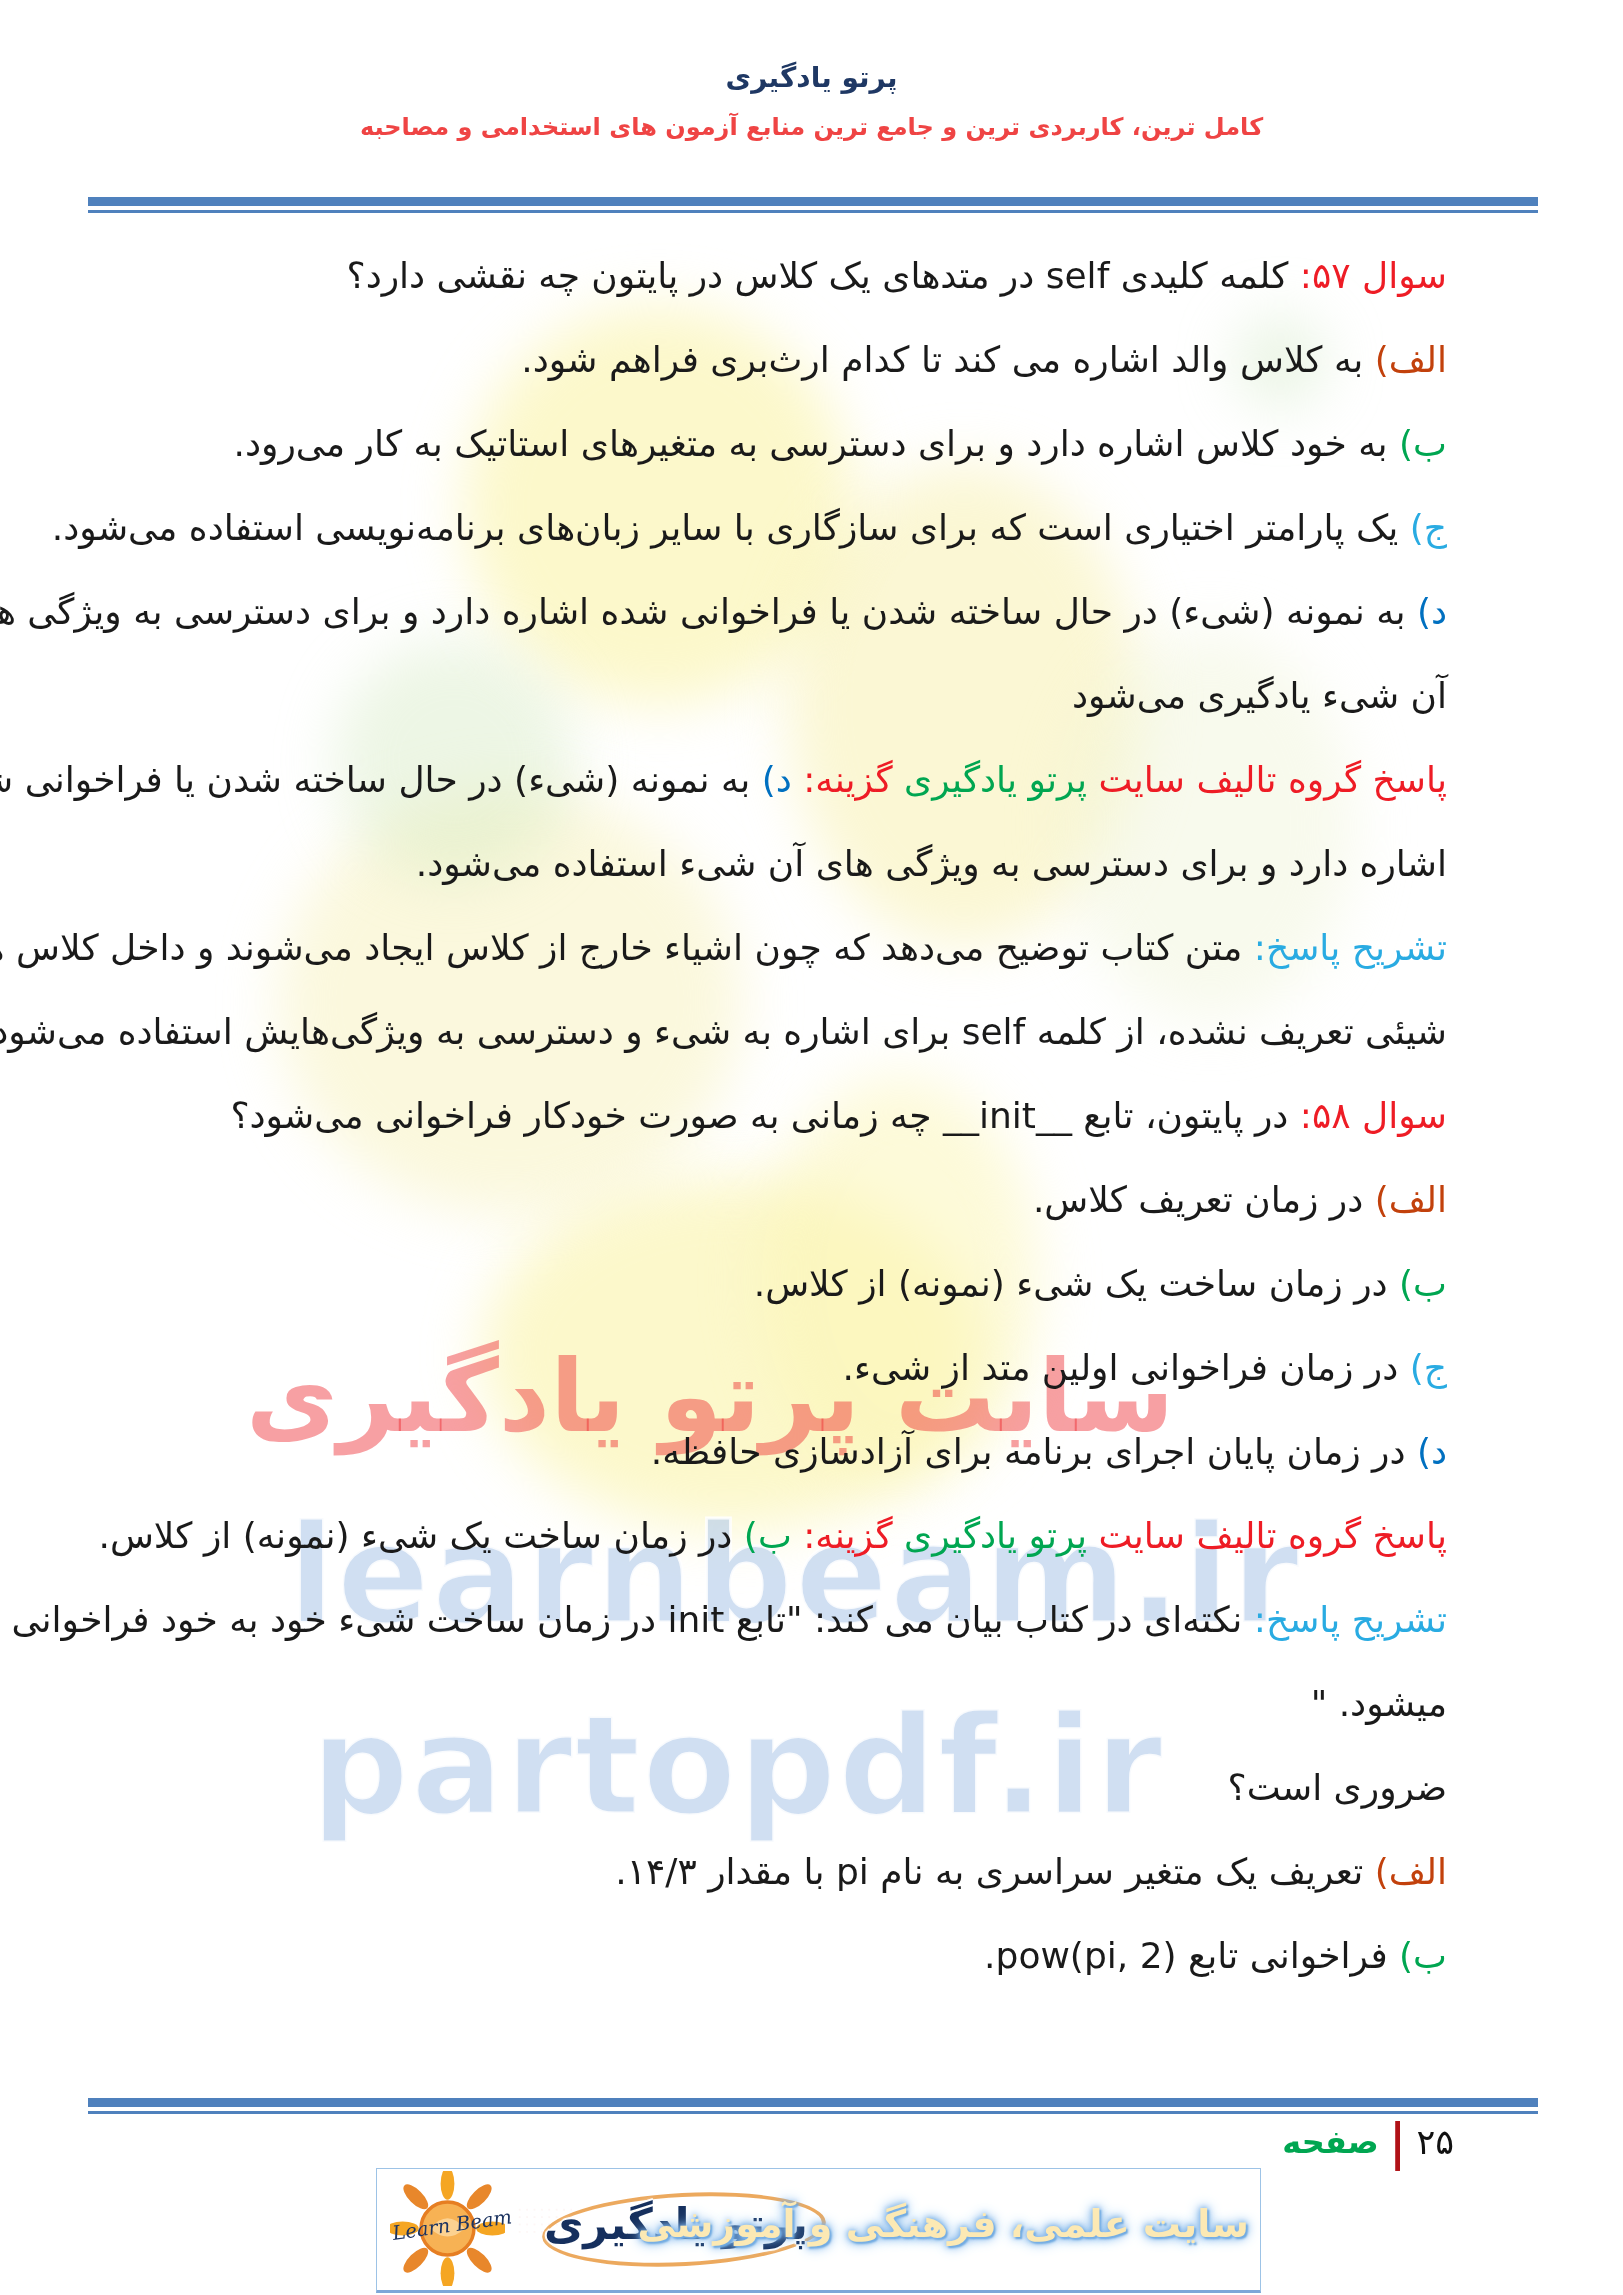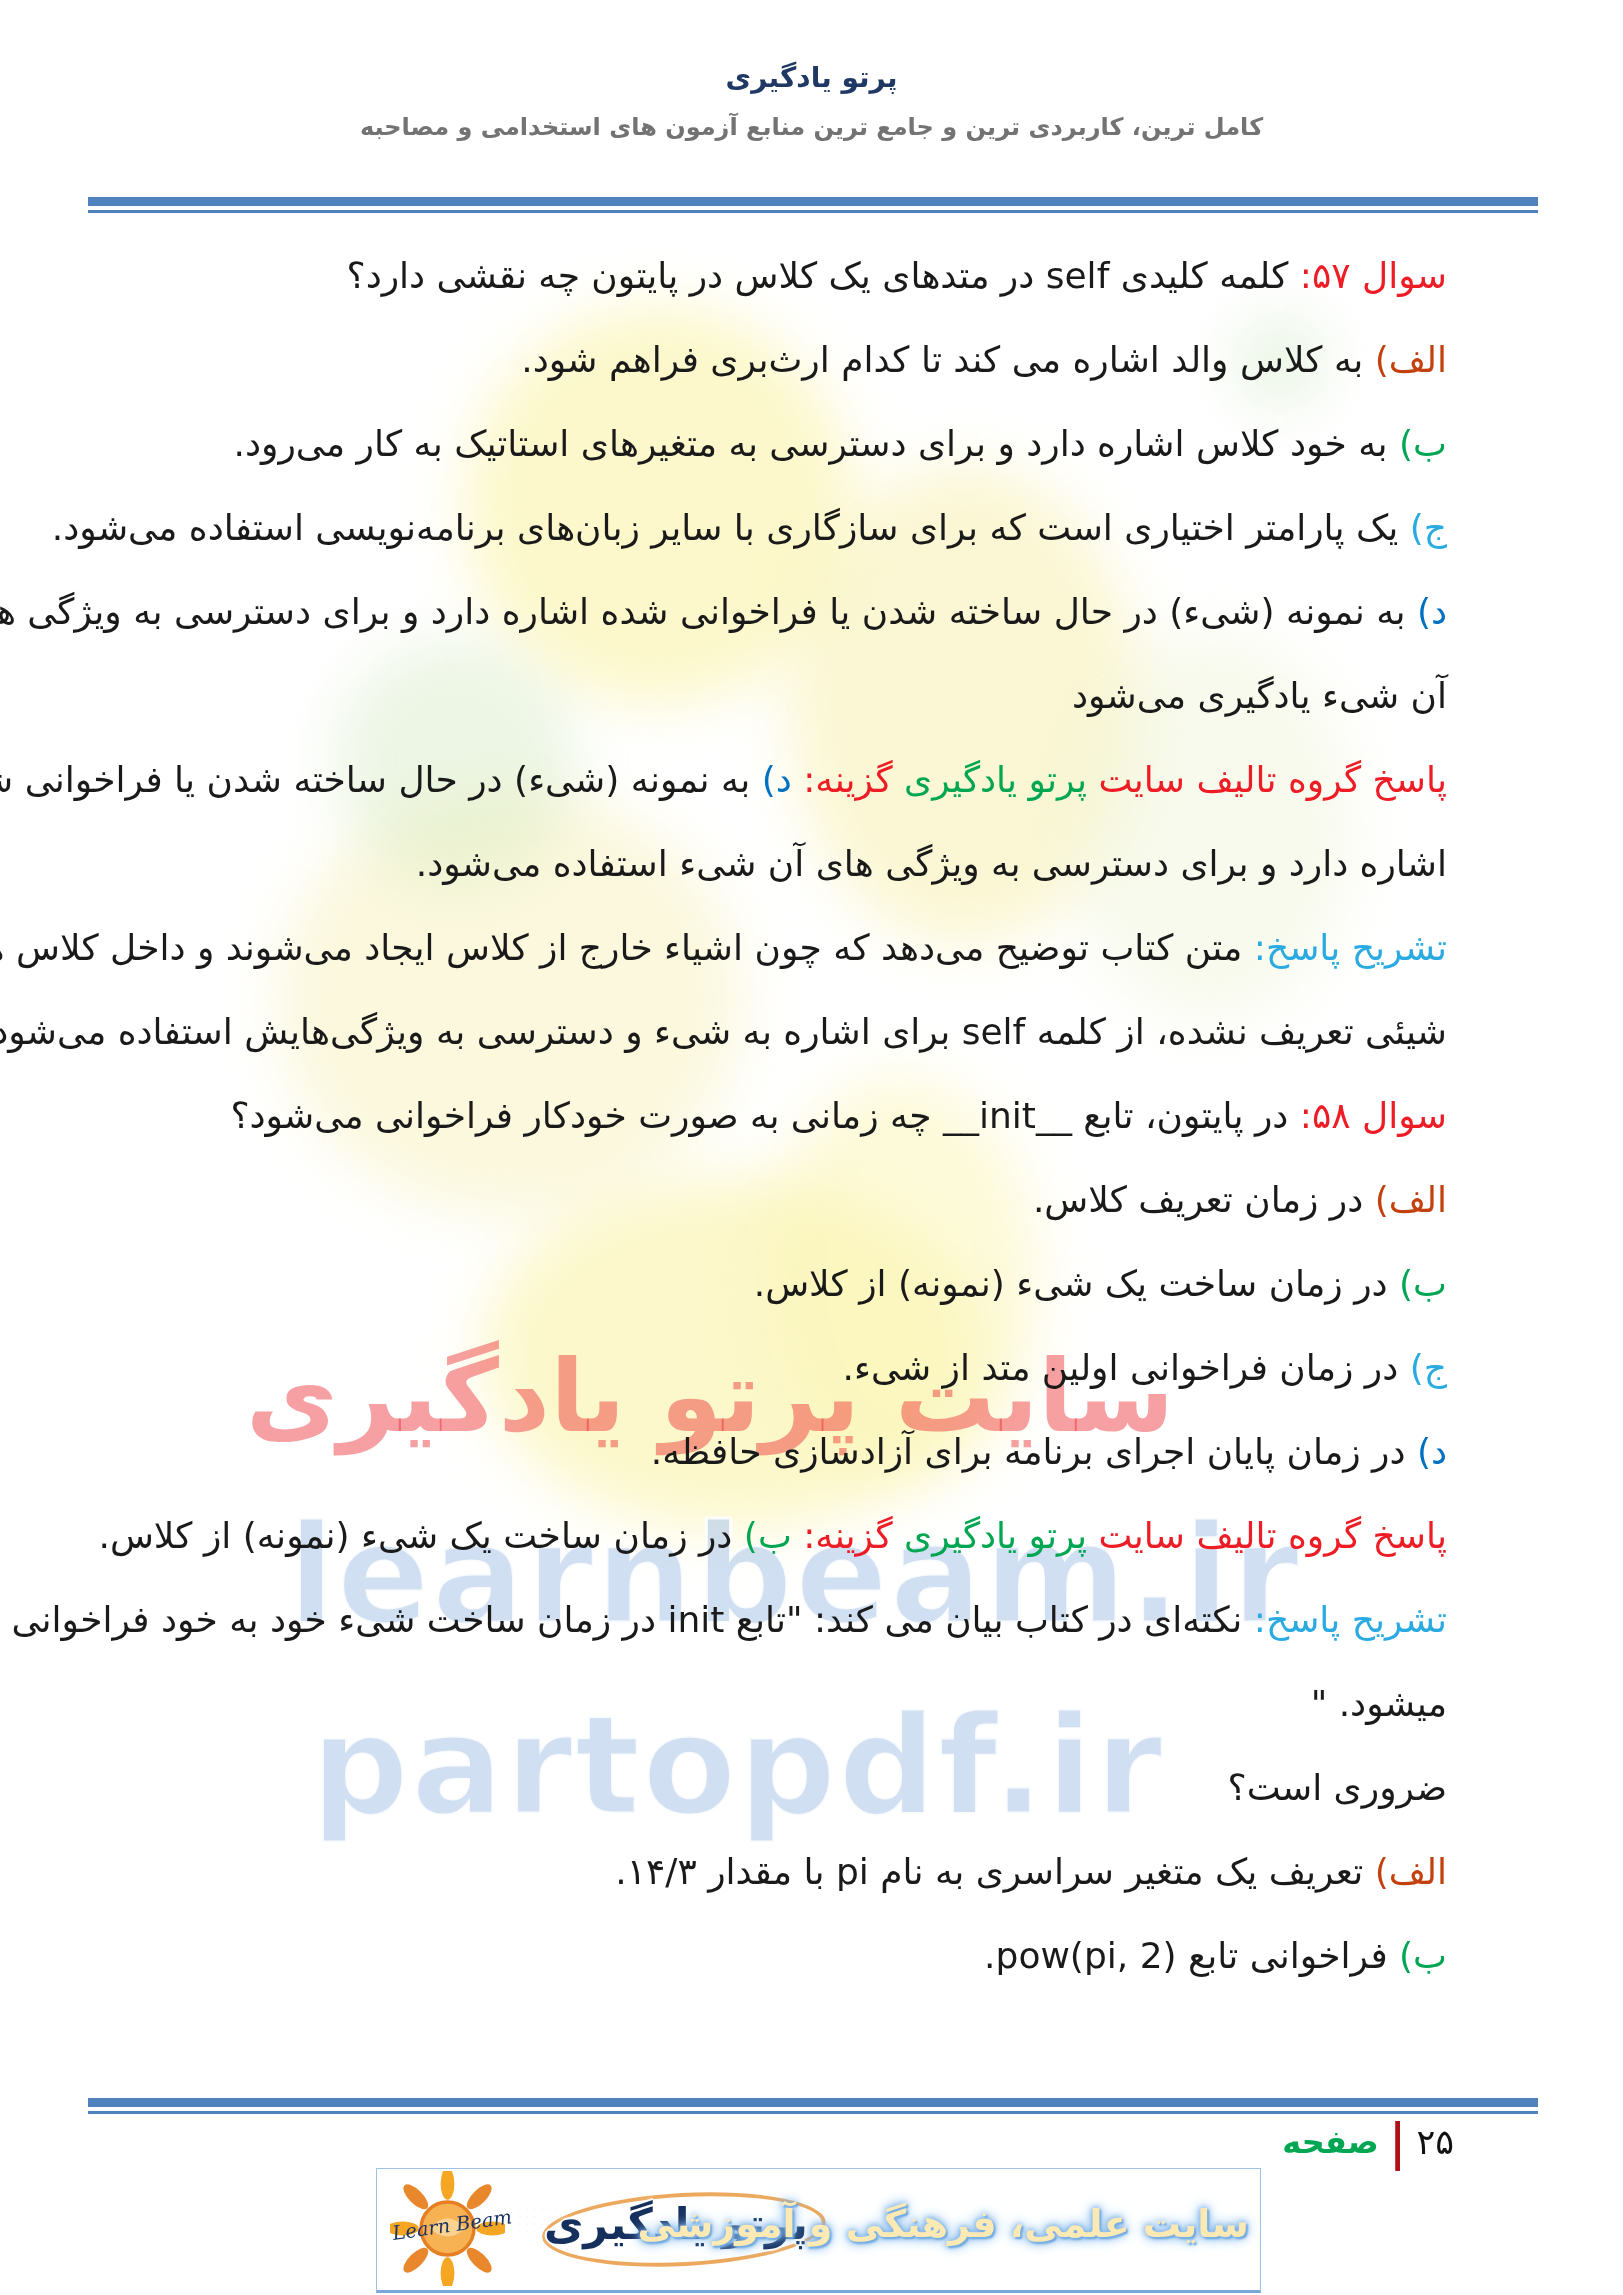--- a/index.html
+++ b/index.html
@@ -32,21 +32,21 @@
   }
   .wm1{left:288px;top:1495px;}
   .wm2{left:311px;top:1686px;}
   
   .doc-title{
     position:absolute;top:61px;left:0;width:100%;text-align:center;
     font-size:28px;font-weight:bold;color:#1f3864;z-index:2;direction:rtl;
   }
   .doc-subtitle{
     position:absolute;top:113px;left:0;width:100%;text-align:center;
-    font-size:24px;font-weight:bold;color:#737373;z-index:2;direction:rtl;
+    font-size:24px;font-weight:bold;color:#ef4444;z-index:2;direction:rtl;
   }
   
   .rule{position:absolute;left:88px;right:85px;z-index:2;}
   .rule .bar{height:9.3px;background:#4f81bd;}
   .rule .thin{height:2.8px;background:#4f81bd;margin-top:3.7px;}
   .rule-top{top:197px;}
   .rule-bottom{top:2098px;}
   
   #content{
     position:absolute;top:234px;left:158px;right:176px;z-index:2;

